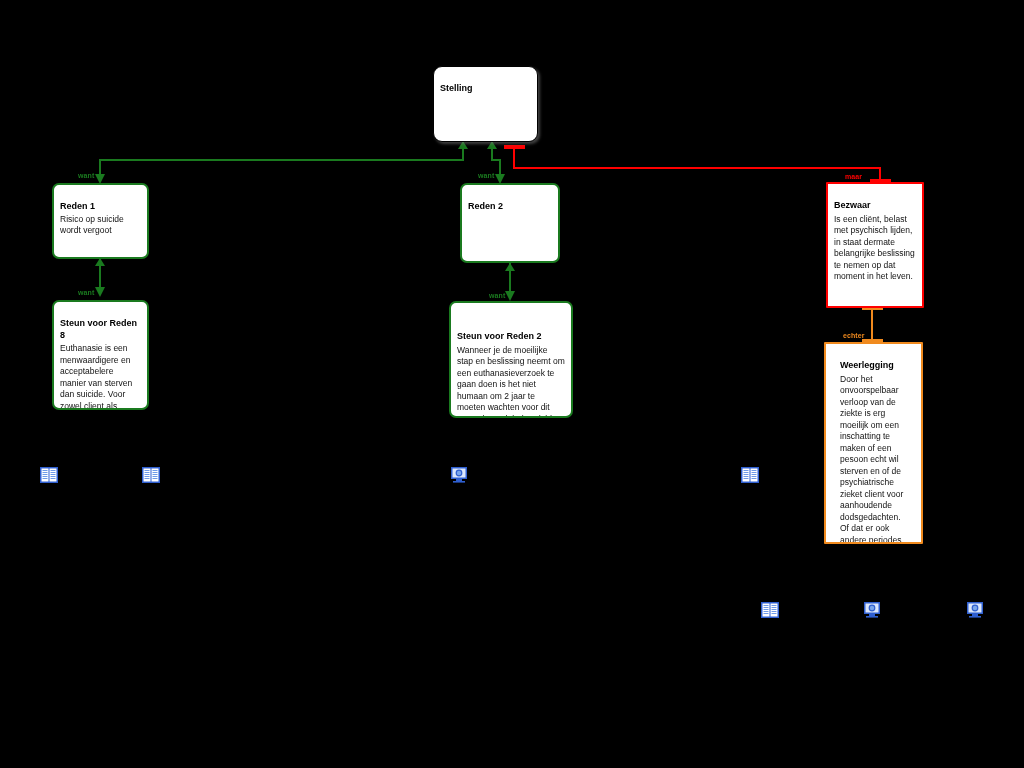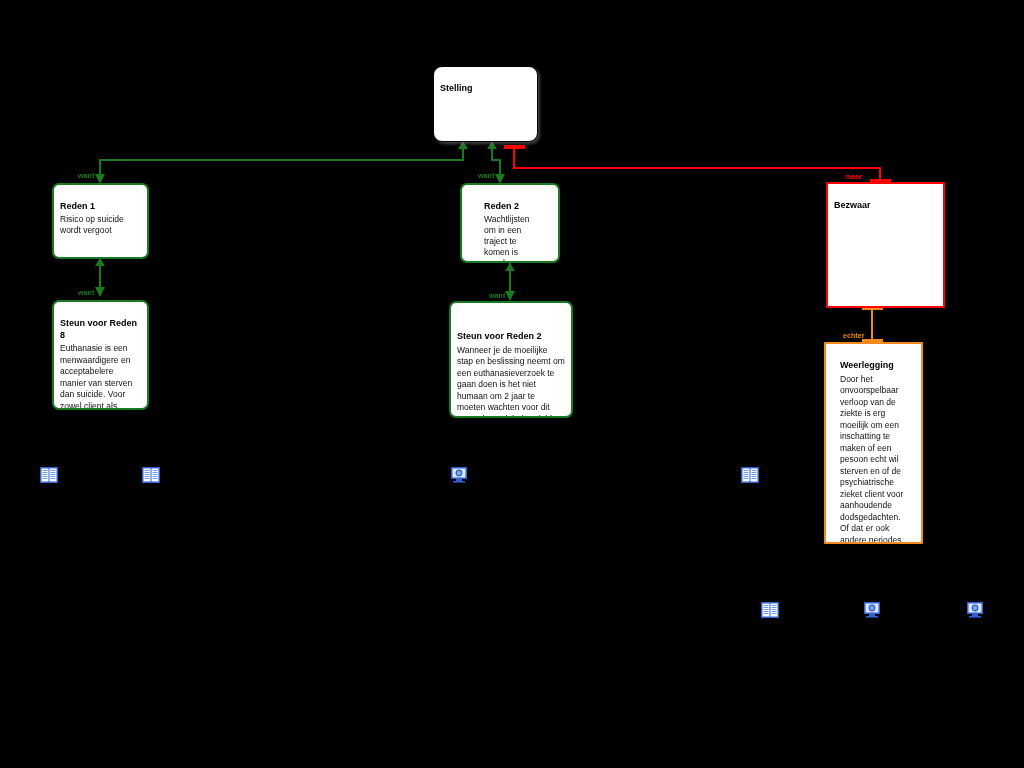--- a/index.html
+++ b/index.html
@@ -74,27 +74,27 @@
 
   <div class="node claim" style="left:433px;top:66px;width:105px;height:76px;padding:4px 6px;font-size:8.5px;line-height:11px;">
     <div class="title" style="font-size:9px;margin-bottom:2px;">Stelling</div>
   </div>
 
   <div class="node reason" style="left:52px;top:183px;width:97px;height:76px;padding:4px 6px;font-size:8.5px;line-height:11px;">
     <div class="title" style="font-size:9px;margin-bottom:2px;">Reden 1</div>
     <div class="body">Risico op suicide wordt vergoot</div>
   </div>
 
-  <div class="node reason" style="left:460px;top:183px;width:100px;height:80px;padding:4px 22px;font-size:8.5px;line-height:11px;">
+  <div class="node reason" style="left:460px;top:183px;width:100px;height:80px;padding:4px 6px;font-size:8.5px;line-height:11px;">
     <div class="title" style="font-size:9px;margin-bottom:2px;">Reden 2</div>
-    <div class="body">Wachtlijsten om in een traject te komen is opgelopen naar twee jaar.</div>
-  </div>
-
-  <div class="node objection" style="left:826px;top:182px;width:119px;height:126px;padding:4px 6px;font-size:8.5px;line-height:11.5px;">
+  </div>
+
+  <div class="node objection" style="left:826px;top:182px;width:98px;height:126px;padding:4px 6px;font-size:8.5px;line-height:11.5px;">
     <div class="title" style="font-size:9px;margin-bottom:2px;">Bezwaar</div>
+    <div class="body">Is een cliënt, belast met psychisch lijden, in staat dermate belangrijke beslissing te nemen op dat moment in het leven.</div>
   </div>
 
   <div class="node reason" style="left:52px;top:300px;width:97px;height:110px;padding:4px 6px;font-size:8.5px;line-height:11.5px;">
     <div class="title" style="font-size:9px;margin-bottom:2px;">Steun voor Reden 8</div>
     <div class="body">Euthanasie is een menwaardigere en acceptabelere manier van sterven dan suicide. Voor zowel client als naasten.</div>
   </div>
 
   <div class="node reason" style="left:449px;top:301px;width:124px;height:117px;padding:16px 6px;font-size:8.5px;line-height:11.5px;">
     <div class="title" style="font-size:9px;margin-bottom:2px;">Steun voor Reden 2</div>
     <div class="body">Wanneer je de moeilijke stap en beslissing neemt om een euthanasieverzoek te gaan doen is het niet humaan om 2 jaar te moeten wachten voor dit verzoek wordt behandeld.</div>

